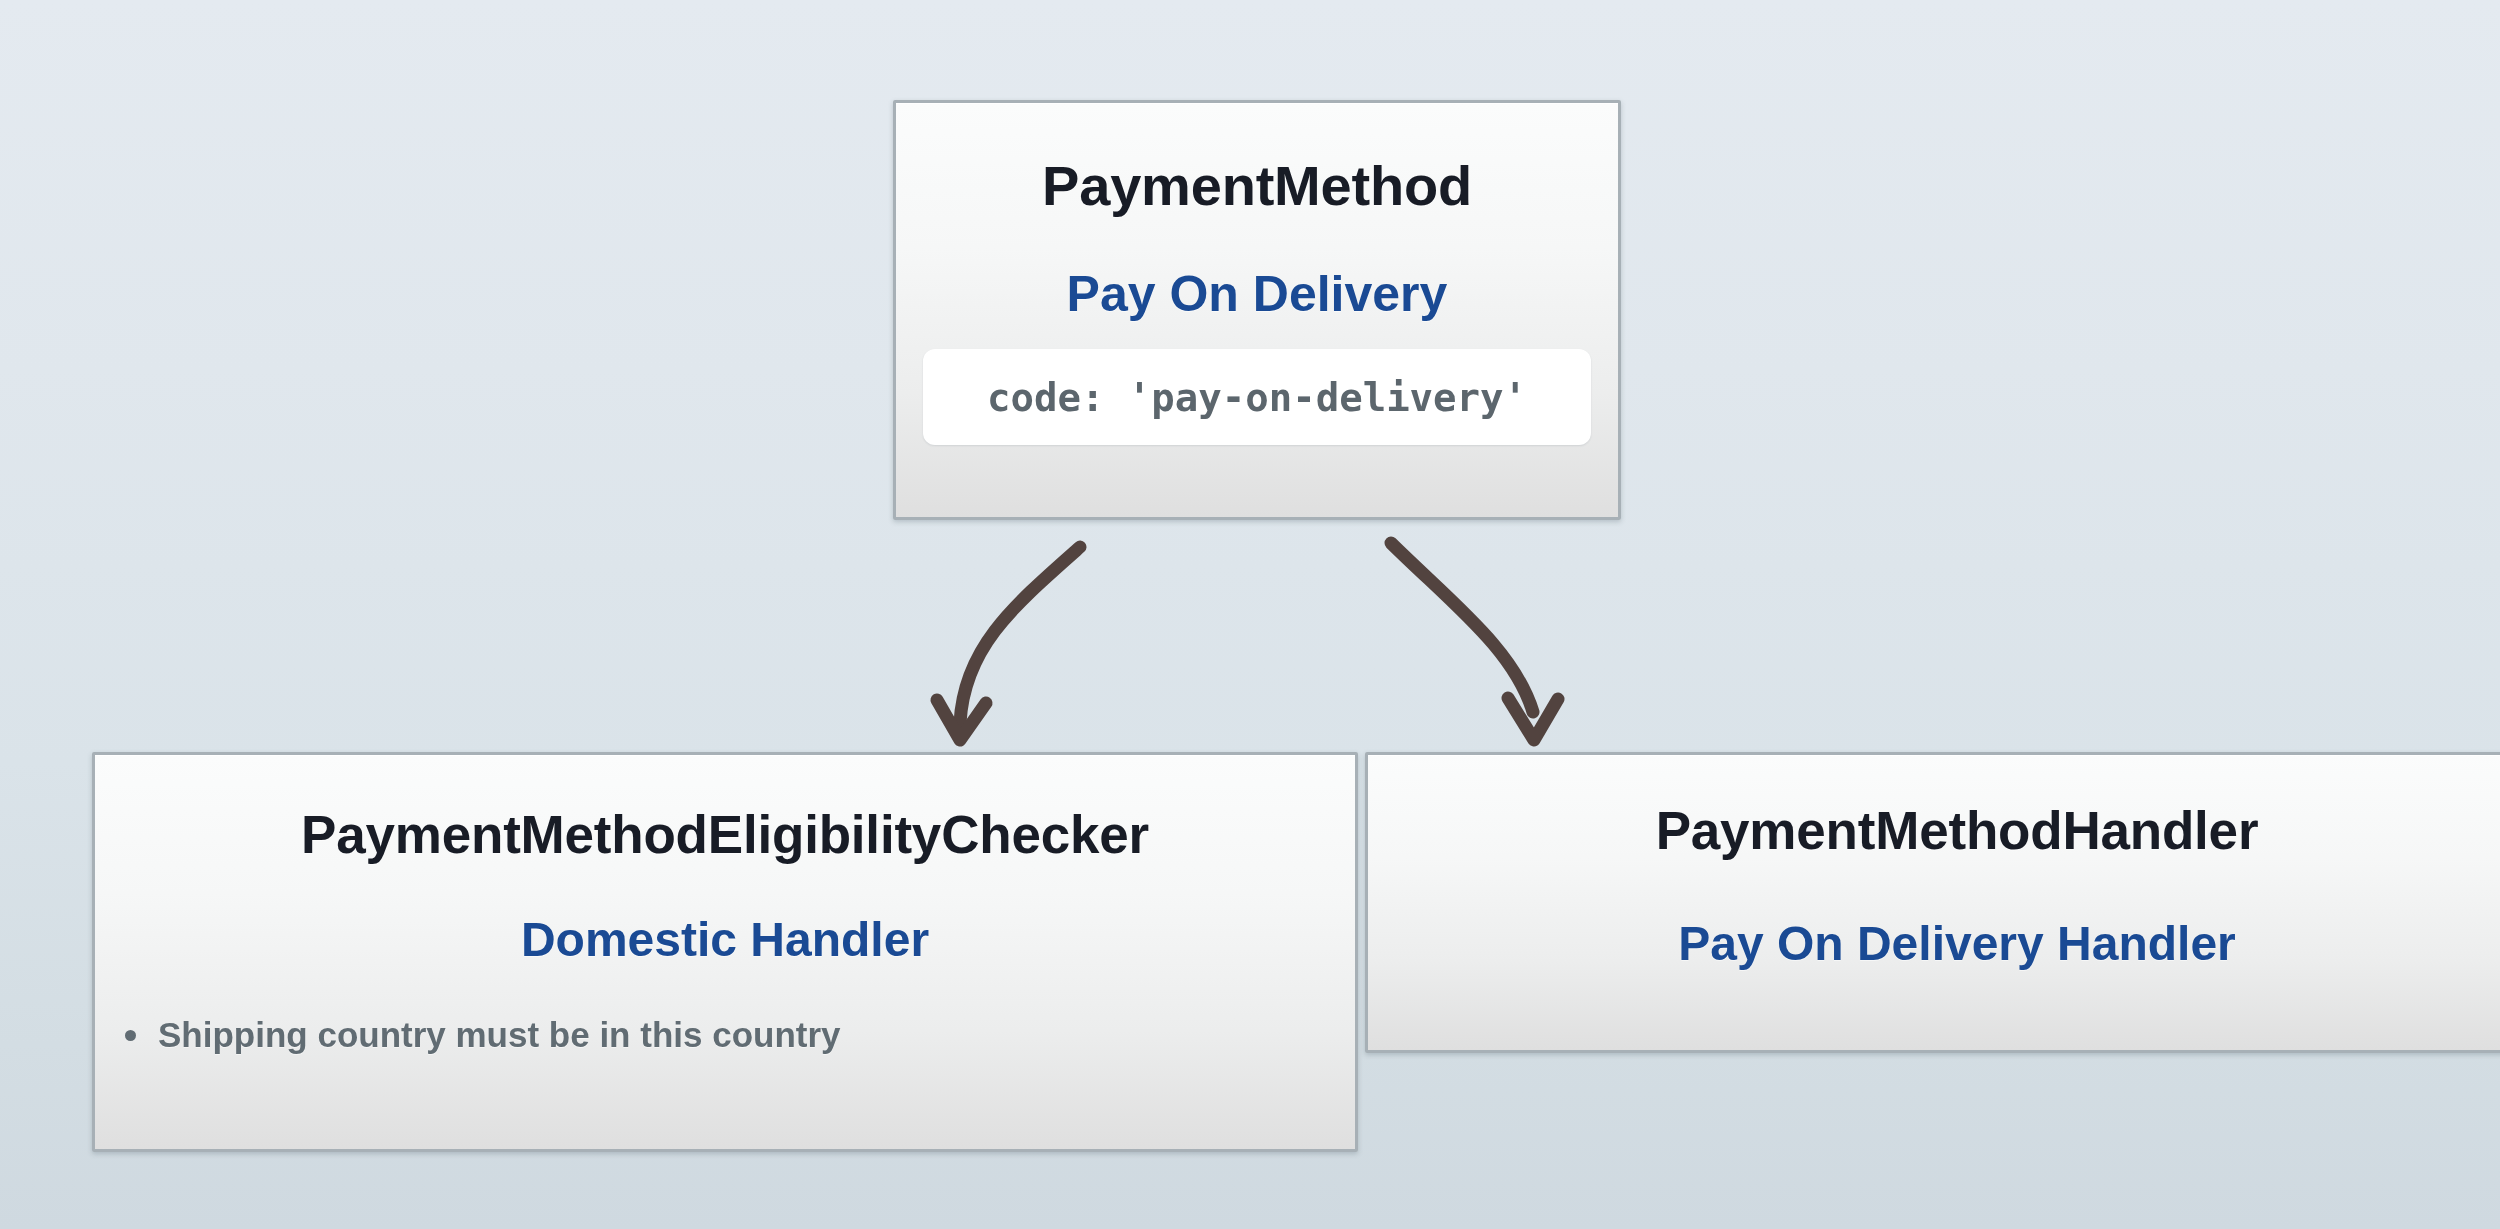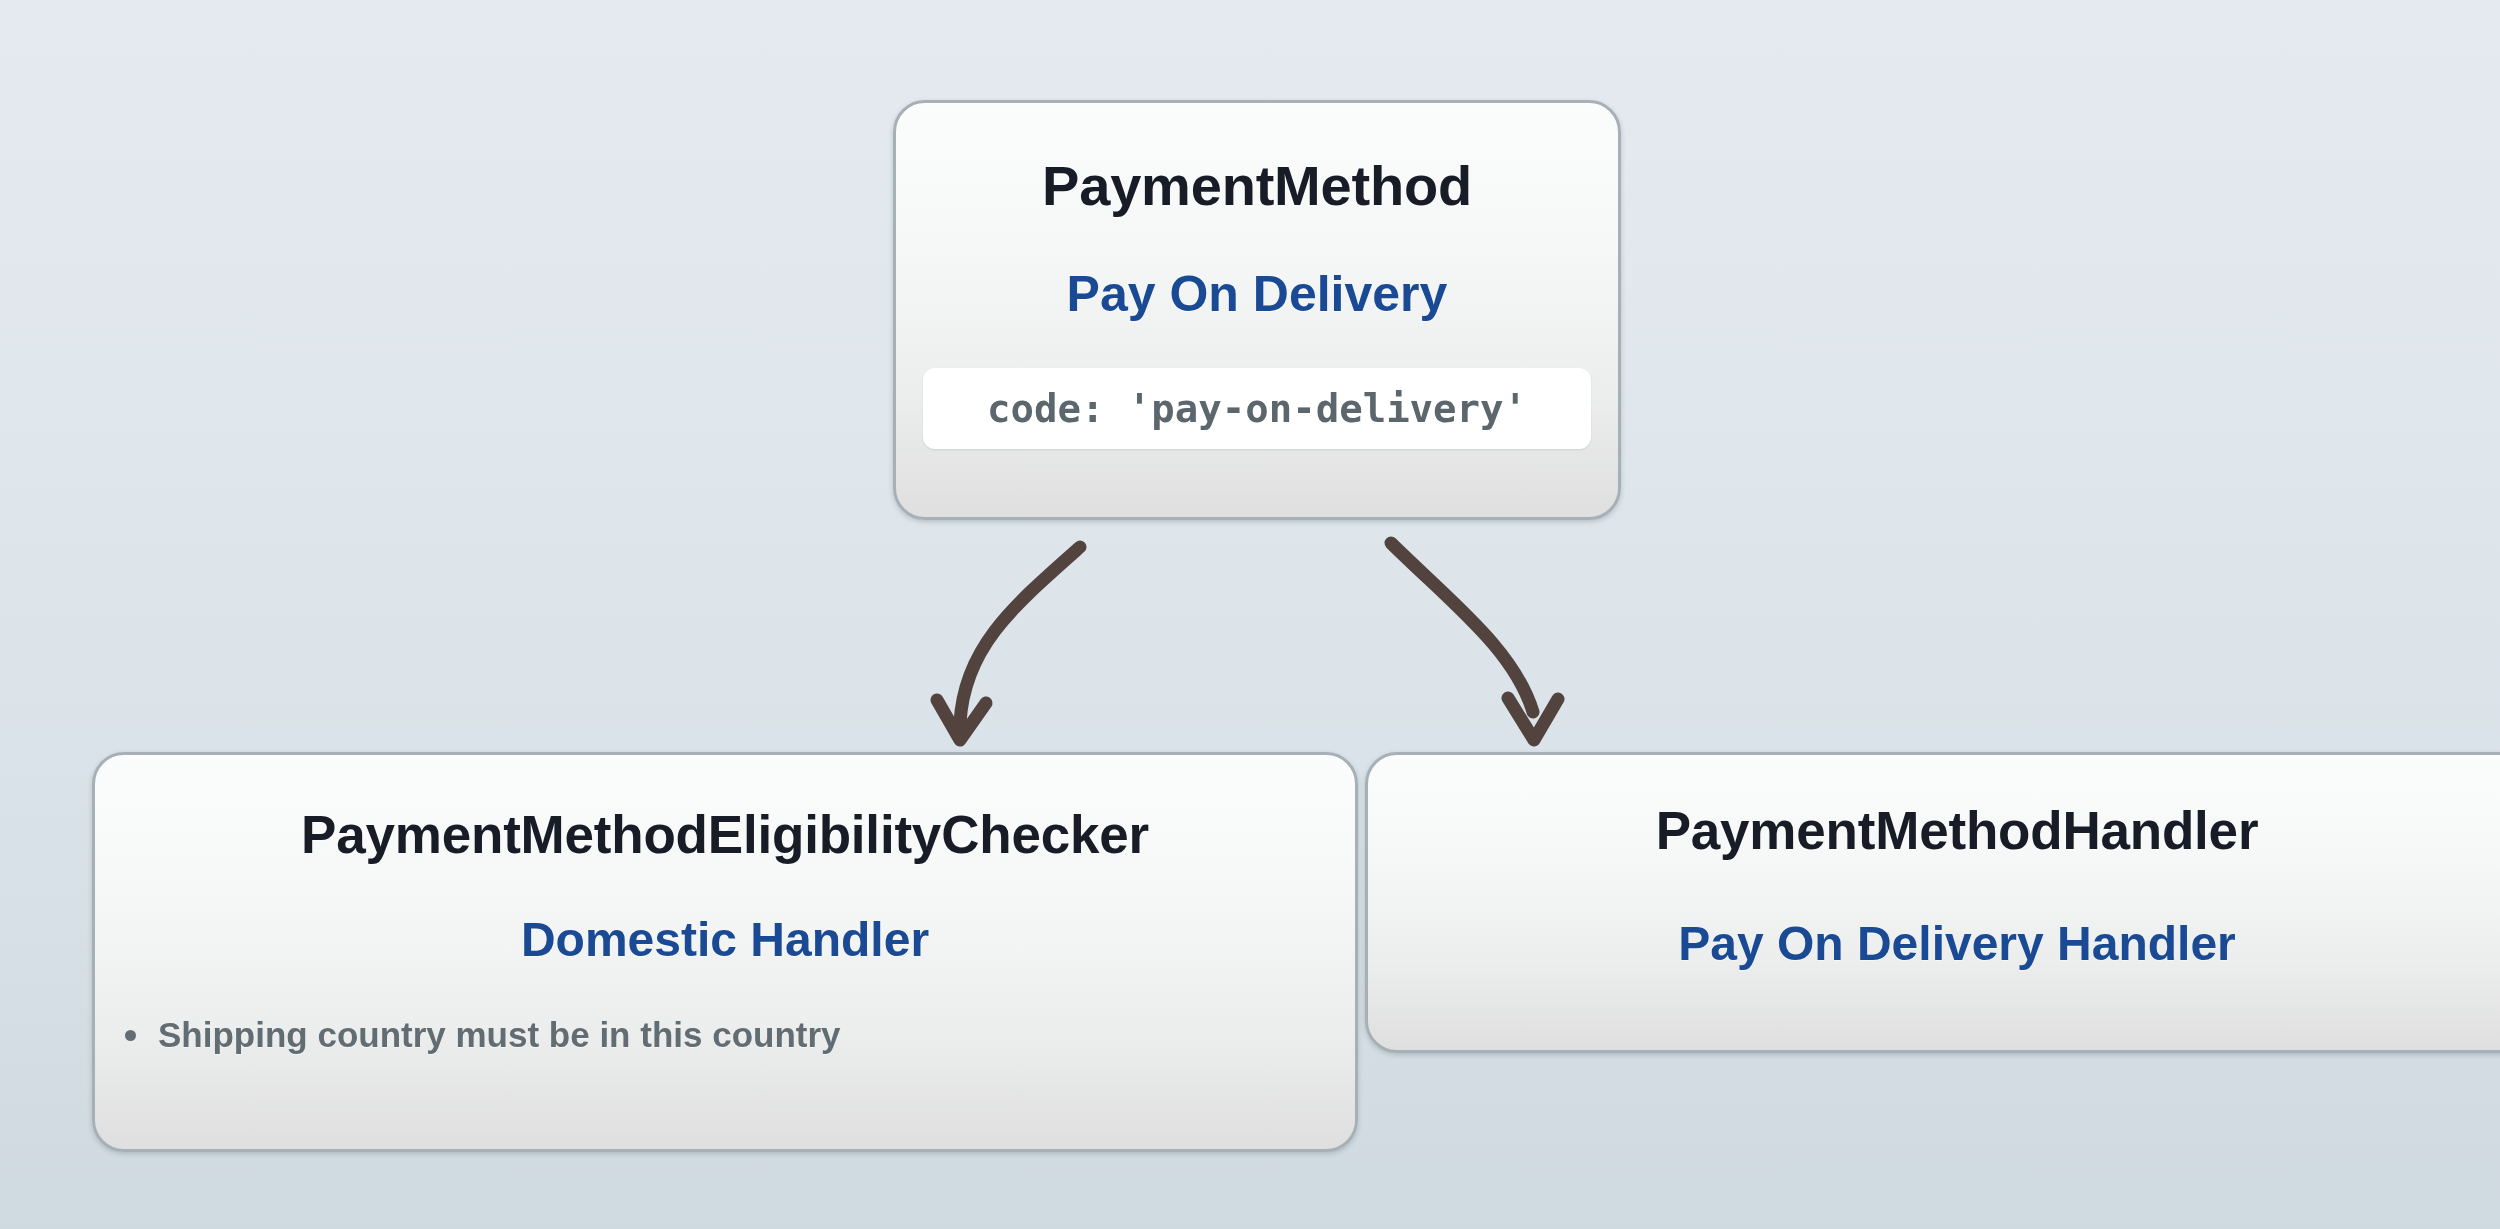--- a/index.html
+++ b/index.html
@@ -23,21 +23,21 @@
     width: 2500px;
     height: 1229px;
     pointer-events: none;
   }
 
   
   .node {
     position: absolute;
     box-sizing: border-box;
     border: 3px solid #a7b0b6;
-    border-radius: 32px;
+    border-radius: 2px;
     background: linear-gradient(180deg, #fbfcfc 0%, #f6f7f7 35%, #eceded 70%, #dfdfdf 100%);
     box-shadow: 0 2px 5px rgba(90,105,115,0.30), 0 1px 0 rgba(255,255,255,0.9) inset;
     display: flex;
     flex-direction: column;
     align-items: center;
   }
 
   .node-title {
     color: #181c26;
     font-weight: bold;
@@ -96,21 +96,21 @@
   #node-payment-method {
     left: 893px;
     top: 100px;
     width: 728px;
     height: 420px;
     padding-top: 36px;
   }
   #node-payment-method .node-title   { font-size: 56px; line-height: 1.05; margin-top: 18px; }
   #node-payment-method .node-subtitle{ font-size: 50px; line-height: 1.05; margin-top: 52px; }
   #node-payment-method .code-chip    {
-    width: 668px; height: 81px; font-size: 39px; margin-top: 48px;
+    width: 668px; height: 96px; font-size: 39px; margin-top: 29px;
   }
 
   #node-eligibility-checker {
     left: 92px;
     top: 752px;
     width: 1266px;
     height: 400px;
     padding-top: 30px;
   }
   #node-eligibility-checker .node-title    { font-size: 53px; line-height: 1.05; margin-top: 22px; }

